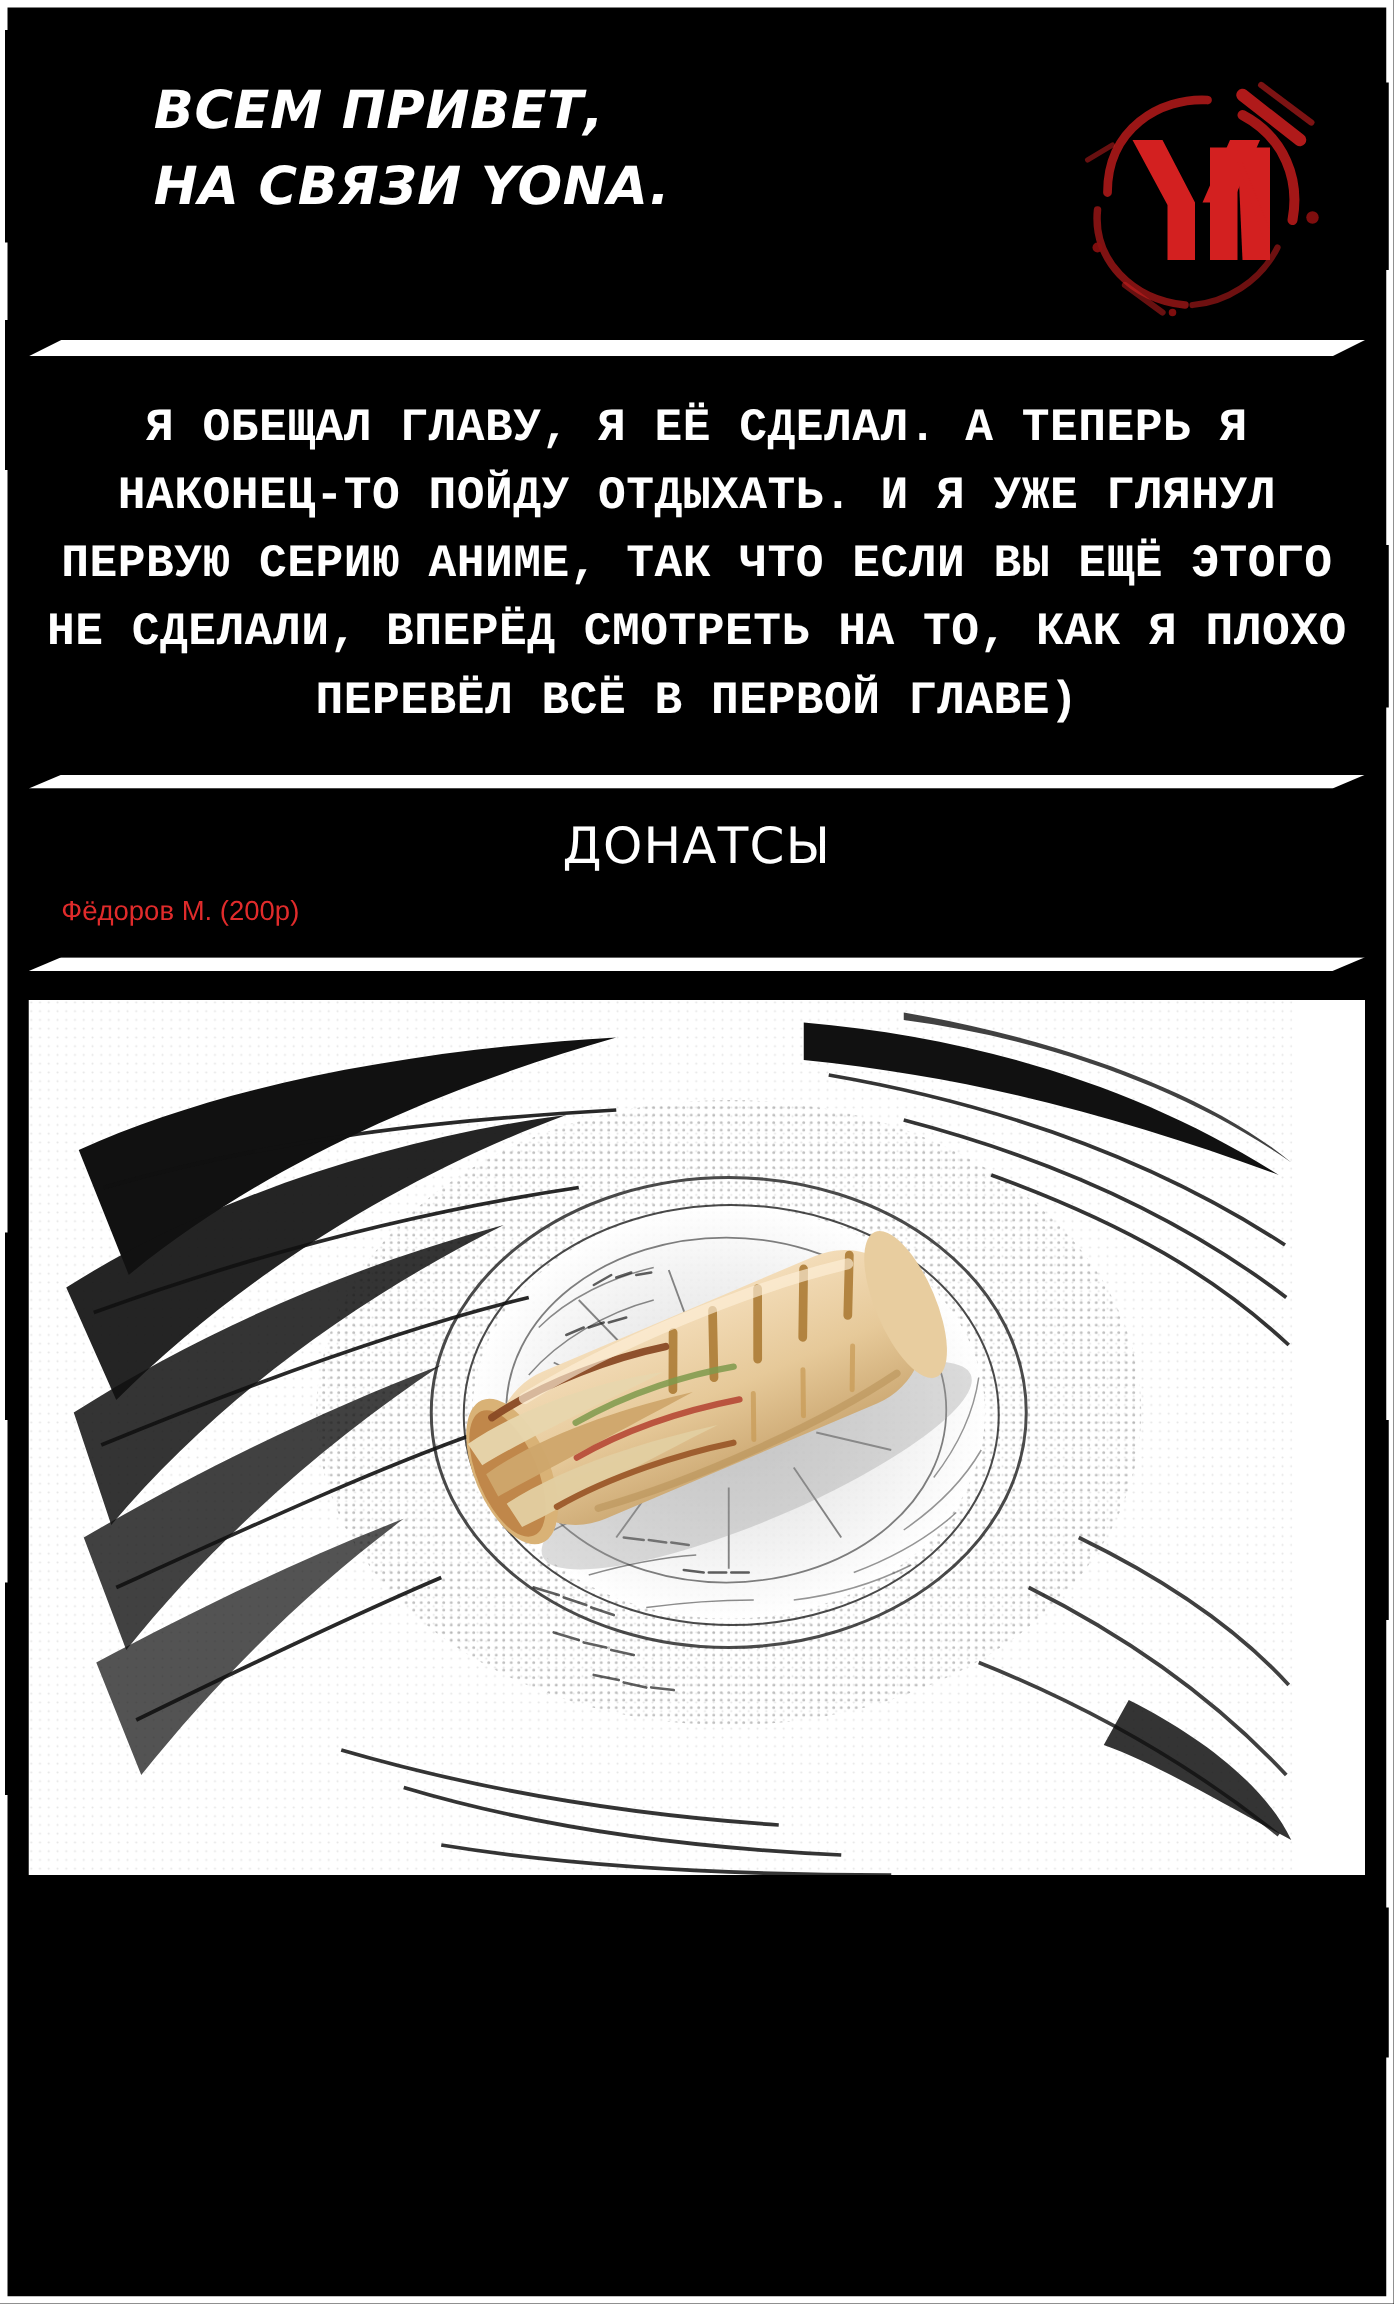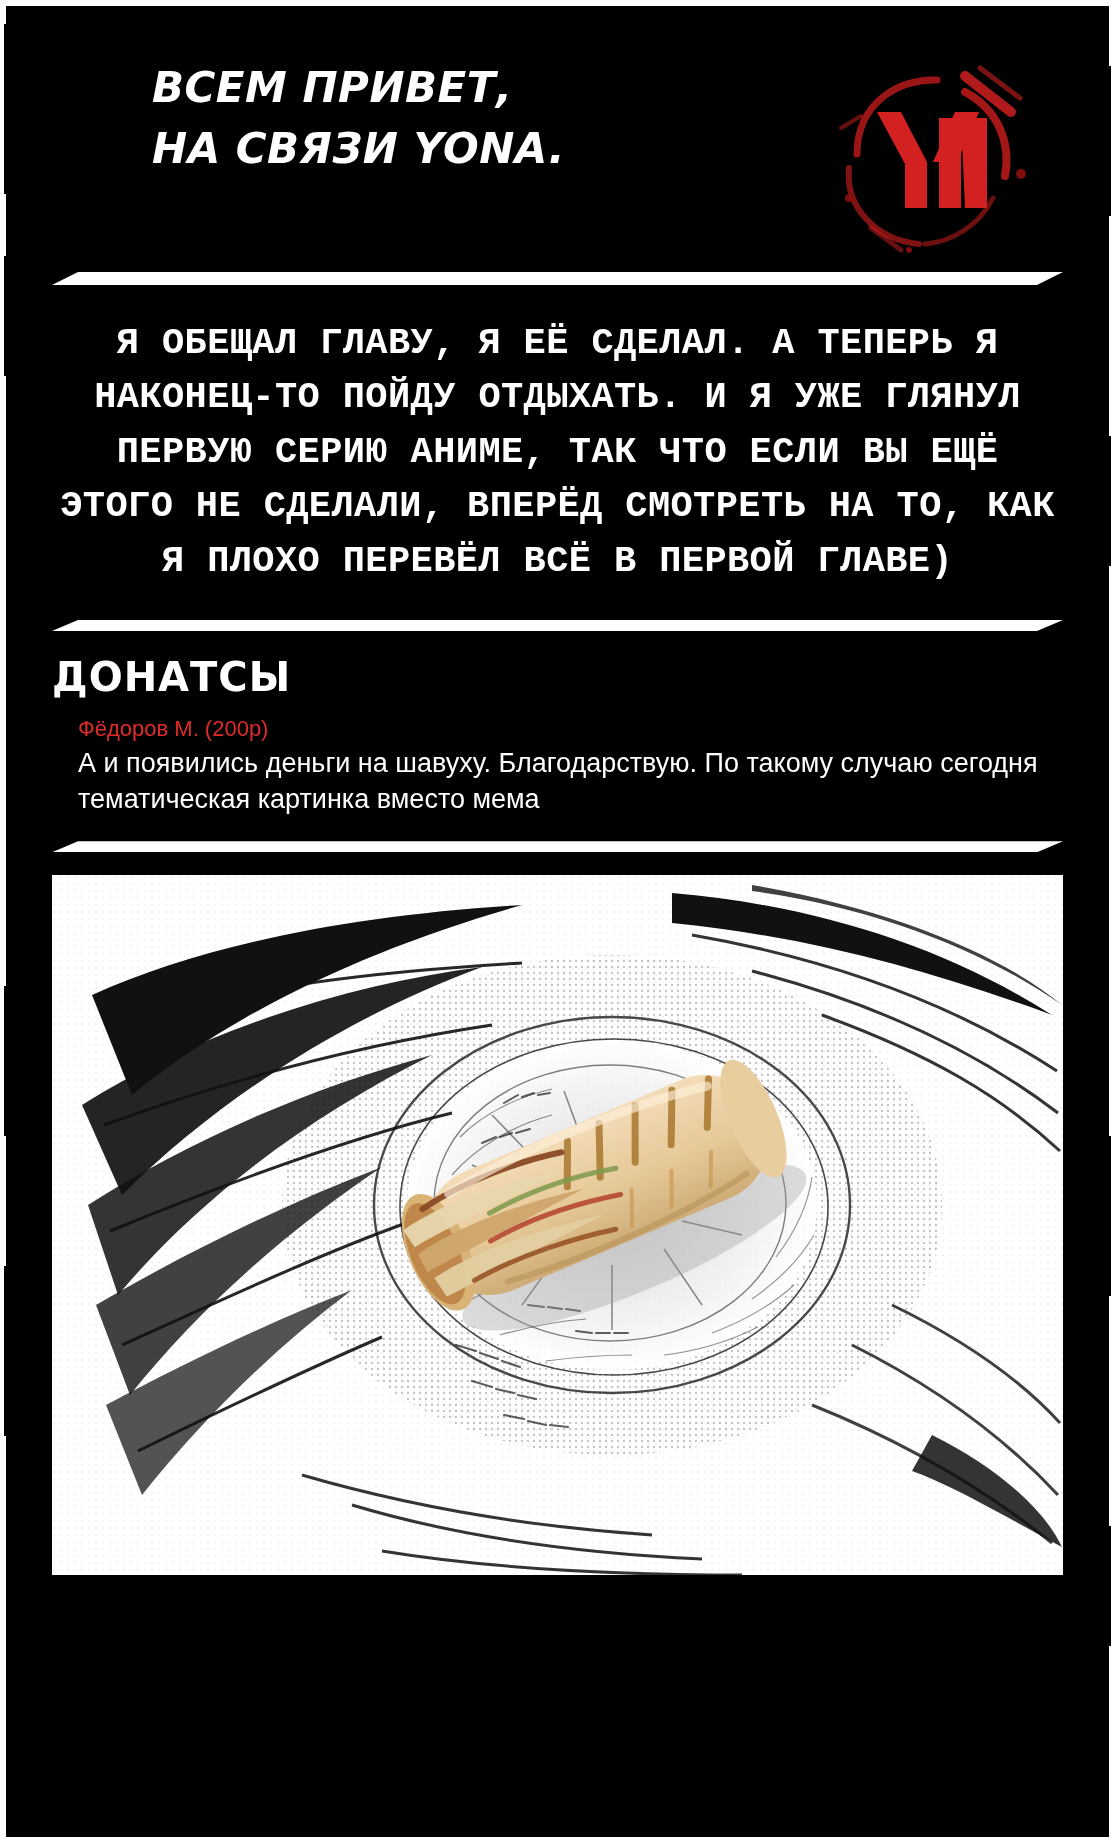--- a/index.html
+++ b/index.html
@@ -34,21 +34,21 @@
   }
   .notch.left  { left: -2px; width: 14px; }
   .notch.right { right: -2px; width: 14px; }
 
   .content {
     position: absolute;
     left: 0; top: 0;
     width: 1115px;
     height: 1727px;
     box-sizing: border-box;
-    padding: 0 52px;
+    padding: 0 23px;
   }
 
   
   .header {
     display: flex;
     align-items: flex-start;
     justify-content: space-between;
     padding-top: 58px;
   }
   .header-title {
@@ -96,24 +96,24 @@
     text-align: center;
     letter-spacing: 0.4px;
     text-transform: uppercase;
     color: #ffffff;
     padding: 10px 4px 6px 4px;
   }
 
   
   .donations-title {
     font-family: "DejaVu Sans", sans-serif;
-    font-weight: 700;
+    font-weight: 400;
     font-size: 40px;
     letter-spacing: 1px;
-    text-align: left;
+    text-align: center;
     text-transform: uppercase;
     margin: 10px 0 16px 0;
     color: #ffffff;
   }
   .donor {
     padding: 0 22px 0 26px;
   }
   .donor-name {
     color: #e02b2b;
     font-size: 22px;
@@ -198,21 +198,20 @@
   <div class="announce">Я ОБЕЩАЛ ГЛАВУ, Я ЕЁ СДЕЛАЛ. А ТЕПЕРЬ Я НАКОНЕЦ-ТО ПОЙДУ ОТДЫХАТЬ. И Я УЖЕ ГЛЯНУЛ ПЕРВУЮ СЕРИЮ АНИМЕ, ТАК ЧТО ЕСЛИ ВЫ ЕЩЁ ЭТОГО НЕ СДЕЛАЛИ, ВПЕРЁД СМОТРЕТЬ НА ТО, КАК Я ПЛОХО ПЕРЕВЁЛ ВСЁ В ПЕРВОЙ ГЛАВЕ)</div>
 
   <div class="divider thin">
     <div class="bar"></div>
   </div>
 
   <div class="donations-title">ДОНАТСЫ</div>
 
   <div class="donor">
     <div class="donor-name">Фёдоров М. (200р)</div>
-    <div class="donor-message">А и появились деньги на шавуху. Благодарствую. По такому случаю сегодня тематическая картинка вместо мема</div>
   </div>
 
   <div class="divider thin" style="margin-top:24px;">
     <div class="bar"></div>
   </div>
 
   <div class="panel">
     <svg width="1011" height="700" viewBox="0 0 1011 700" aria-hidden="true">
       <defs>
         <pattern id="halftone" width="6" height="6" patternUnits="userSpaceOnUse">

